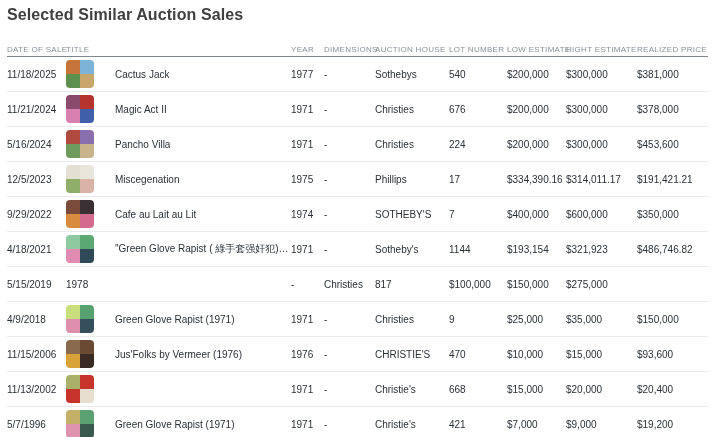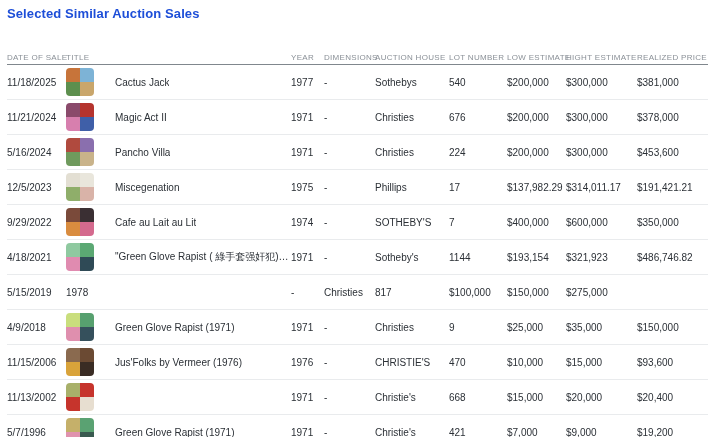--- a/index.html
+++ b/index.html
@@ -6,25 +6,25 @@
   html, body { background: #ffffff; }
   body {
     width: 715px;
     height: 437px;
     overflow: hidden;
     font-family: "Liberation Sans", sans-serif;
     color: #2b3036;
   }
   .page { padding: 6px 7px 0 7px; }
   .page-title {
-    font-size: 13px;
+    font-size: 16px;
     font-weight: bold;
-    color: #1d4ed8;
+    color: #404040;
     letter-spacing: 0.1px;
-    margin-bottom: 32px;
+    margin-bottom: 21px;
   }
   .auction-table { width: 701px; }
   .grid-row {
     display: grid;
     grid-template-columns: 59px 225px 33px 51px 74px 58px 59px 71px 1fr;
     align-items: center;
   }
   .header-row {
     border-bottom: 1px solid #80878d;
     padding-bottom: 2px;
@@ -126,21 +126,21 @@
   <div class="grid-row data-row">
     <div class="cell">12/5/2023</div>
     <div class="cell title-cell">
       <span class="thumb" style="background: conic-gradient(rgb(233, 230, 220) 0deg, rgb(233, 230, 220) 25%, rgb(217, 179, 168) 0deg, rgb(217, 179, 168) 50%, rgb(143, 174, 106) 0deg, rgb(143, 174, 106) 75%, rgb(227, 223, 211) 0deg, rgb(227, 223, 211) 100%);"></span>
       <span class="title-text">Miscegenation</span>
     </div>
     <div class="cell">1975</div>
     <div class="cell">-</div>
     <div class="cell">Phillips</div>
     <div class="cell">17</div>
-    <div class="cell">$137,982.29</div>
+    <div class="cell">$334,390.16</div>
     <div class="cell">$314,011.17</div>
     <div class="cell">$191,421.21</div>
   </div>
 
   <div class="grid-row data-row">
     <div class="cell">9/29/2022</div>
     <div class="cell title-cell">
       <span class="thumb" style="background: conic-gradient(rgb(58, 47, 51) 0deg, rgb(58, 47, 51) 25%, rgb(212, 106, 142) 0deg, rgb(212, 106, 142) 50%, rgb(217, 140, 63) 0deg, rgb(217, 140, 63) 75%, rgb(122, 74, 58) 0deg, rgb(122, 74, 58) 100%);"></span>
       <span class="title-text">Cafe au Lait au Lit</span>
     </div>

